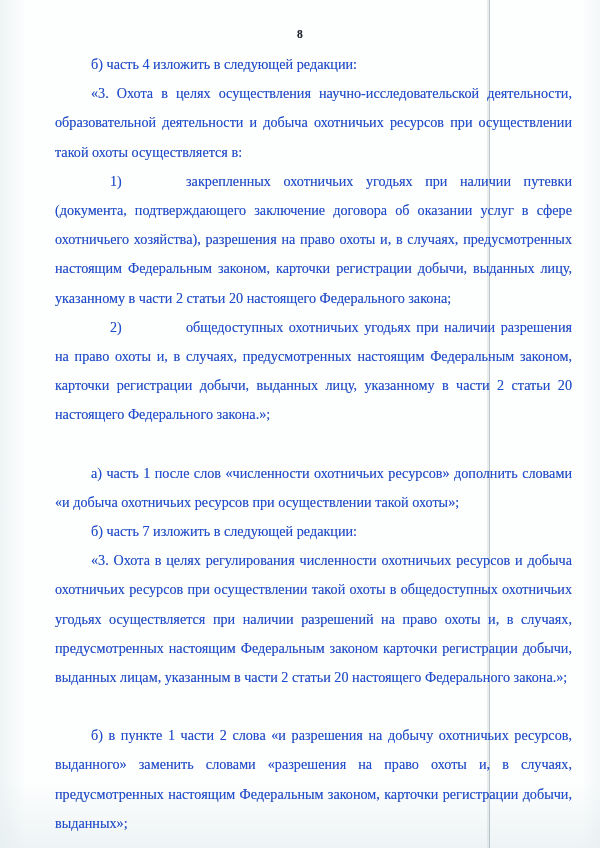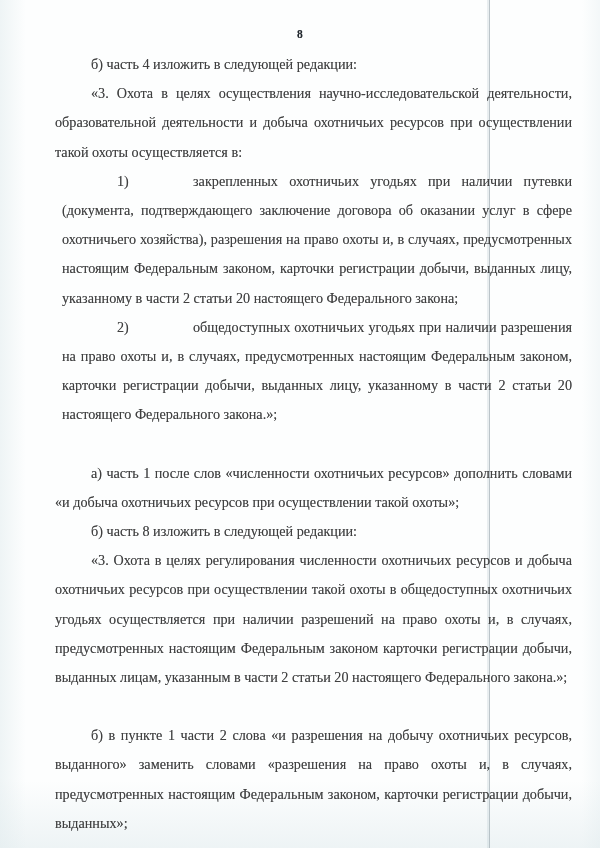--- a/index.html
+++ b/index.html
@@ -75,30 +75,29 @@
     width: 517px;
   }
 
   p.para {
     margin: 0;
     font-size: 14.2px;
     line-height: 29.2px;
     text-align: justify;
     text-justify: inter-word;
     text-indent: 36px;
-    color: #404040;
+    color: #1d4ed8;
     hyphens: none;
     -webkit-hyphens: none;
   }
 
   
   p.para.numbered {
     text-indent: 0;
     padding-left: 0;
-    margin-left: 7px;
   }
   p.para.numbered .marker {
     display: inline-block;
     width: 76px;
     margin-left: 55px;
     text-indent: 0;
   }
 
   p.para.section {
     text-indent: 0;
@@ -131,20 +130,20 @@
 
     <div class="page-number">8</div>
 
     <div class="body-text" id="body-text">
         <p id="b-chast-4" class="para">б) часть 4 изложить в следующей редакции:</p>
         <p id="quote-4" class="para">«3. Охота в целях осуществления научно-исследовательской деятельности, образовательной деятельности и добыча охотничьих ресурсов при осуществлении такой охоты осуществляется в:</p>
         <p id="item-1" class="para numbered"><span class="marker">1)</span><span>закрепленных охотничьих угодьях при наличии путевки (документа, подтверждающего заключение договора об оказании услуг в сфере охотничьего хозяйства), разрешения на право охоты и, в случаях, предусмотренных настоящим Федеральным законом, карточки регистрации добычи, выданных лицу, указанному в части 2 статьи 20 настоящего Федерального закона;</span></p>
         <p id="item-2" class="para numbered"><span class="marker">2)</span><span>общедоступных охотничьих угодьях при наличии разрешения на право охоты и, в случаях, предусмотренных настоящим Федеральным законом, карточки регистрации добычи, выданных лицу, указанному в части 2 статьи 20 настоящего Федерального закона.»;</span></p>
         <div class="gap"></div>
         <p id="a-chast-1-16" class="para">а) часть 1 после слов «численности охотничьих ресурсов» дополнить словами «и добыча охотничьих ресурсов при осуществлении такой охоты»;</p>
-        <p id="b-chast-3-16" class="para">б) часть 8 изложить в следующей редакции:</p>
+        <p id="b-chast-3-16" class="para">б) часть 7 изложить в следующей редакции:</p>
         <p id="quote-3" class="para">«3. Охота в целях регулирования численности охотничьих ресурсов и добыча охотничьих ресурсов при осуществлении такой охоты в общедоступных охотничьих угодьях осуществляется при наличии разрешений на право охоты и, в случаях, предусмотренных настоящим Федеральным законом карточки регистрации добычи, выданных лицам, указанным в части 2 статьи 20 настоящего Федерального закона.»;</p>
         <div class="gap"></div>
         <p id="b-punkt-1-17" class="para">б) в пункте 1 части 2 слова «и разрешения на добычу охотничьих ресурсов, выданного» заменить словами «разрешения на право охоты и, в случаях, предусмотренных настоящим Федеральным законом, карточки регистрации добычи, выданных»;</p>
       </div>
 
   </div>
 </div>
 
 </body></html>

